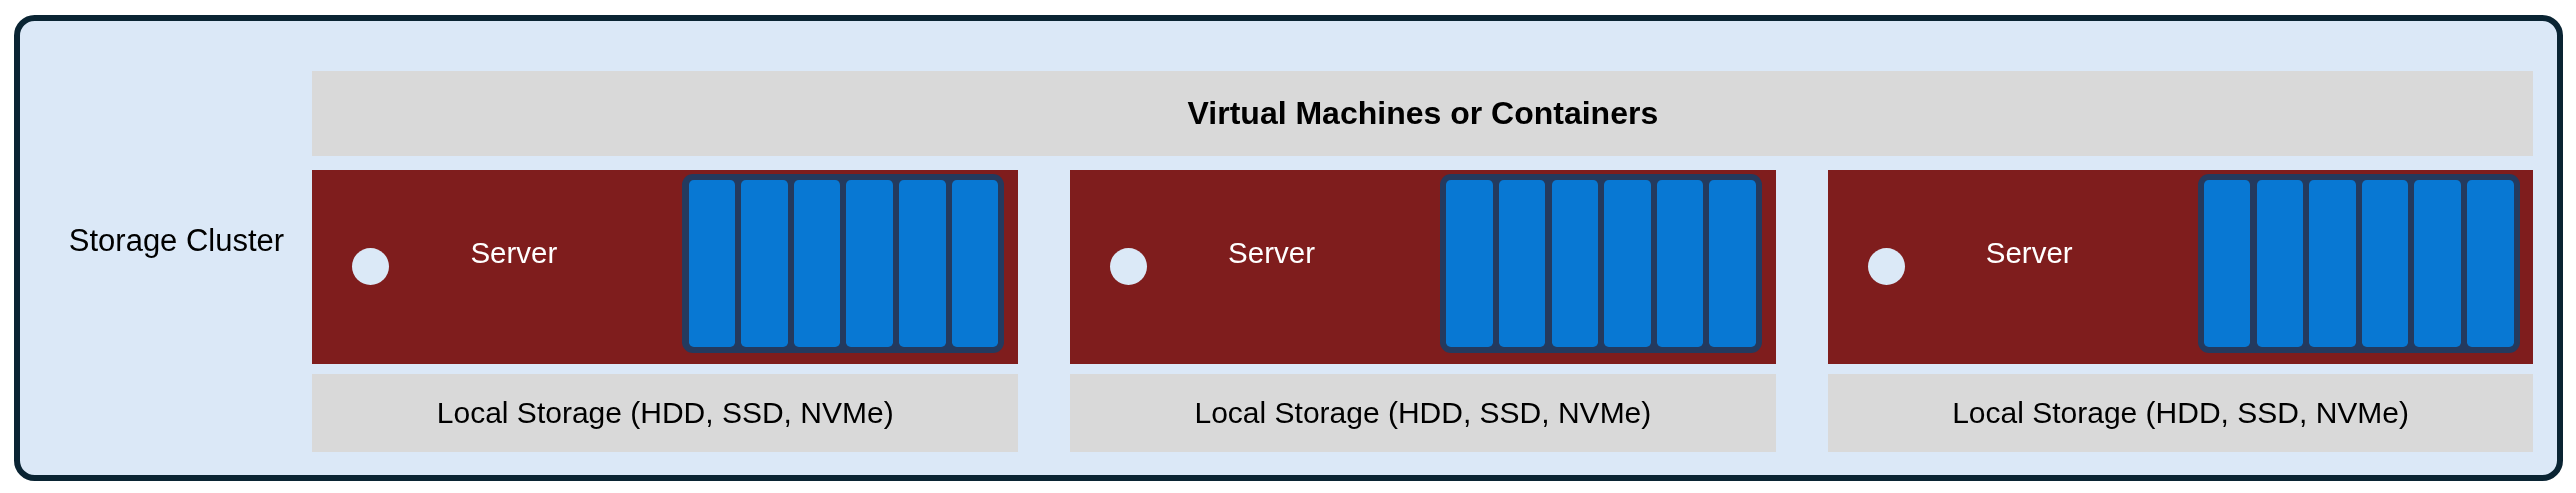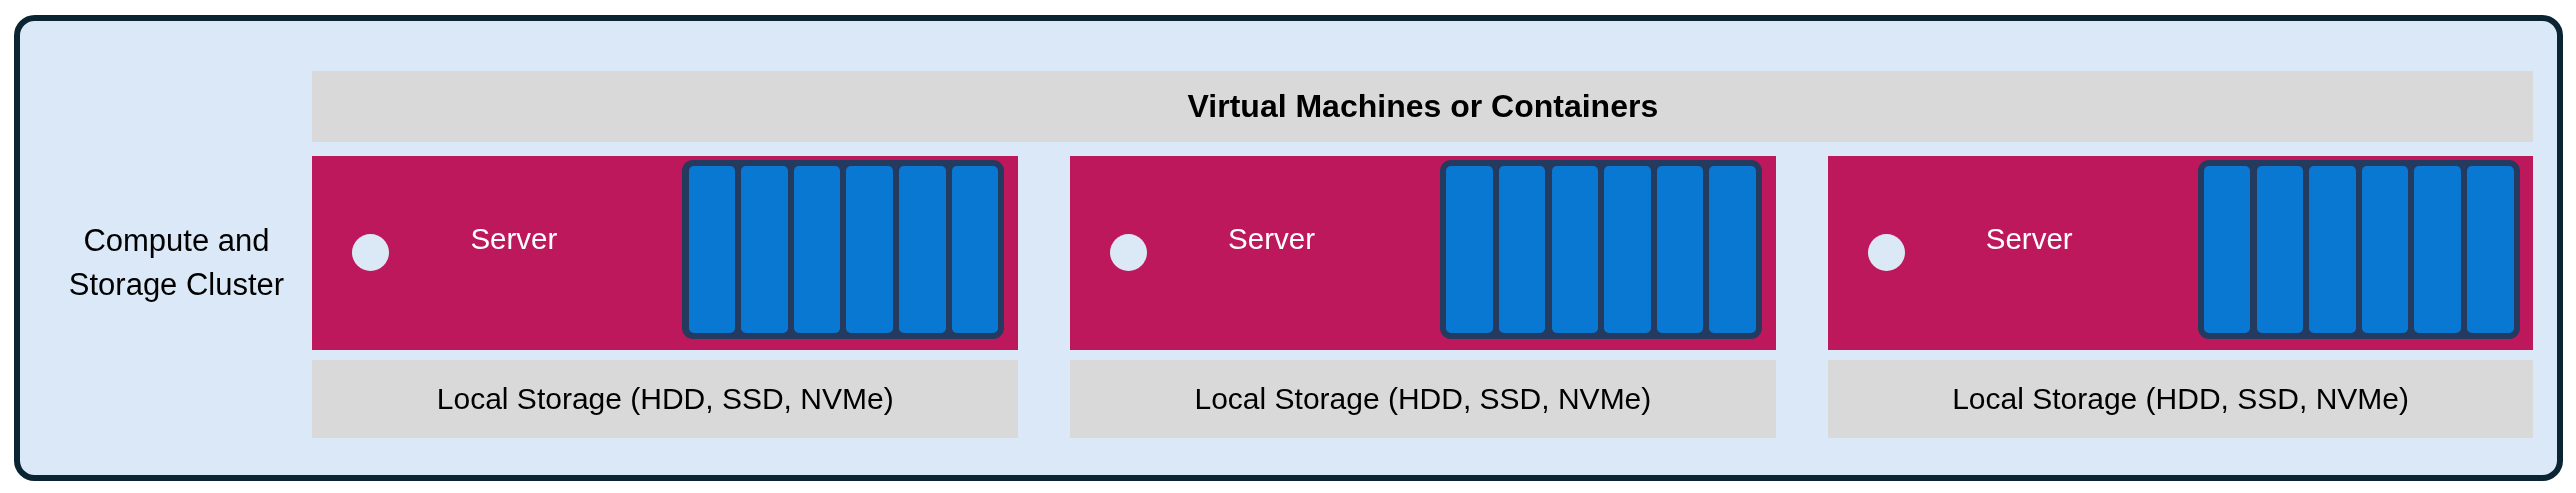--- a/index.html
+++ b/index.html
@@ -28,39 +28,39 @@
     font-size: 31px;
     line-height: 44px;
     color: #000000;
   }
   .content {
     position: absolute;
     left: 292px; top: 50px;
     width: 2221px;
   }
   .banner {
-    height: 71px;
+    height: 85px;
     background: #d9d9d9;
     display: flex;
     align-items: center;
     justify-content: center;
     font-size: 32px;
     font-weight: bold;
     color: #000000;
   }
   .server-row {
     margin-top: 13.7px;
     height: 194px;
     display: flex;
     gap: 52px;
   }
   .server {
     position: relative;
     flex: 1;
-    background: #be185d;
+    background: #7f1d1d;
   }
   .led {
     position: absolute;
     left: 40px; top: calc(50% - 18.5px);
     width: 37px; height: 37px;
     border-radius: 50%;
     background: #dbe9f7;
   }
   .server-label {
     position: absolute;
@@ -101,21 +101,20 @@
     color: #000000;
   }
 </style>
 </head>
 <body>
 
 <div class="canvas">
   <div class="card">
 
     <div class="cluster-label">
-      <div>Compute and</div>
       <div>Storage Cluster</div>
     </div>
 
     <div class="content">
 
       <div class="banner">
         <span>Virtual Machines or Containers</span>
       </div>
 
       <div class="server-row">

